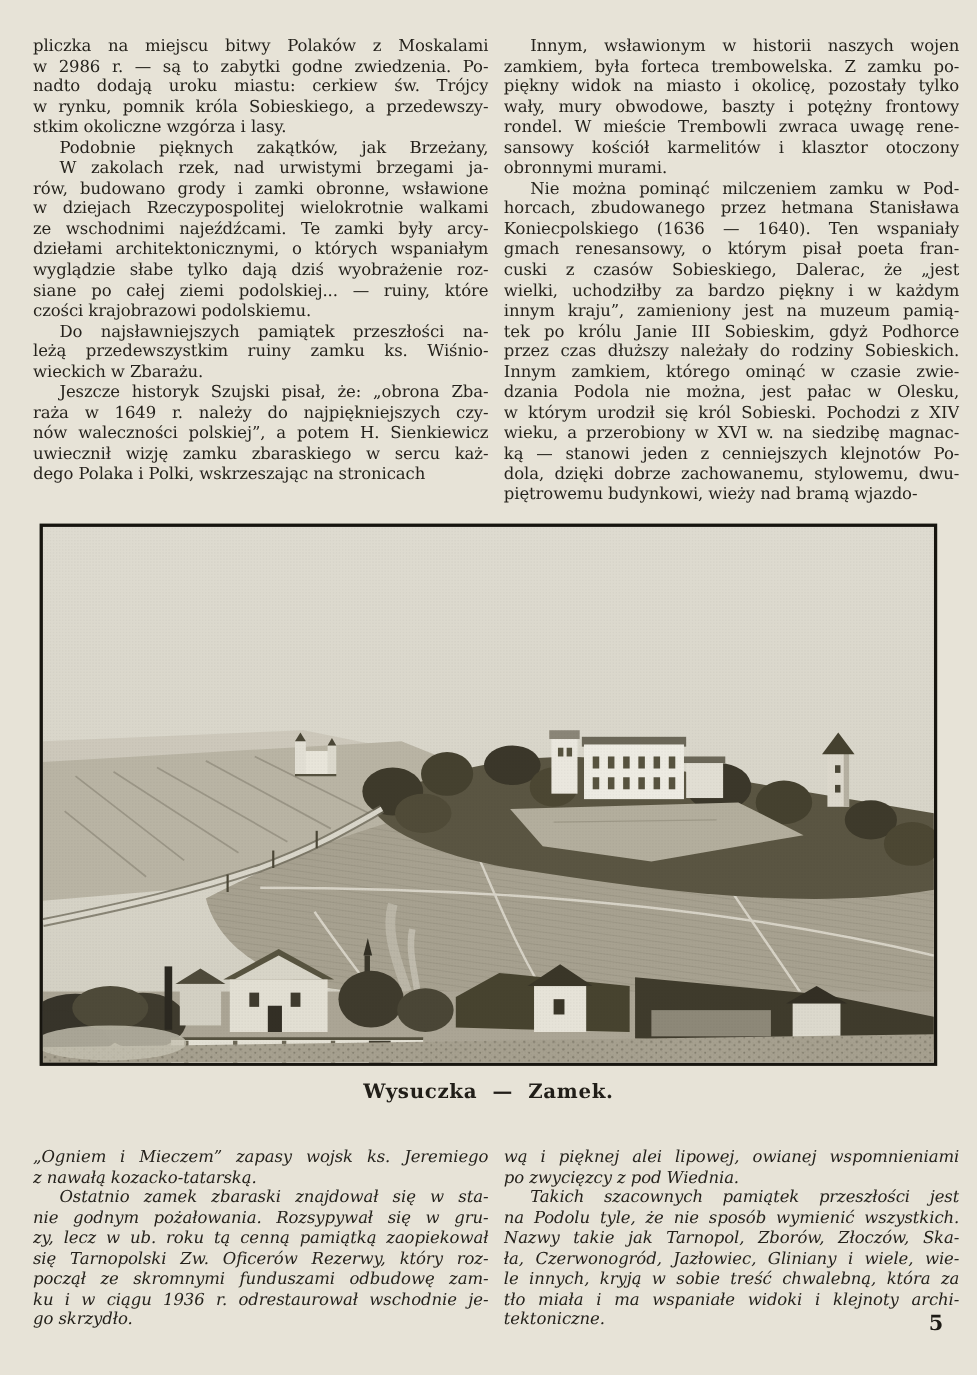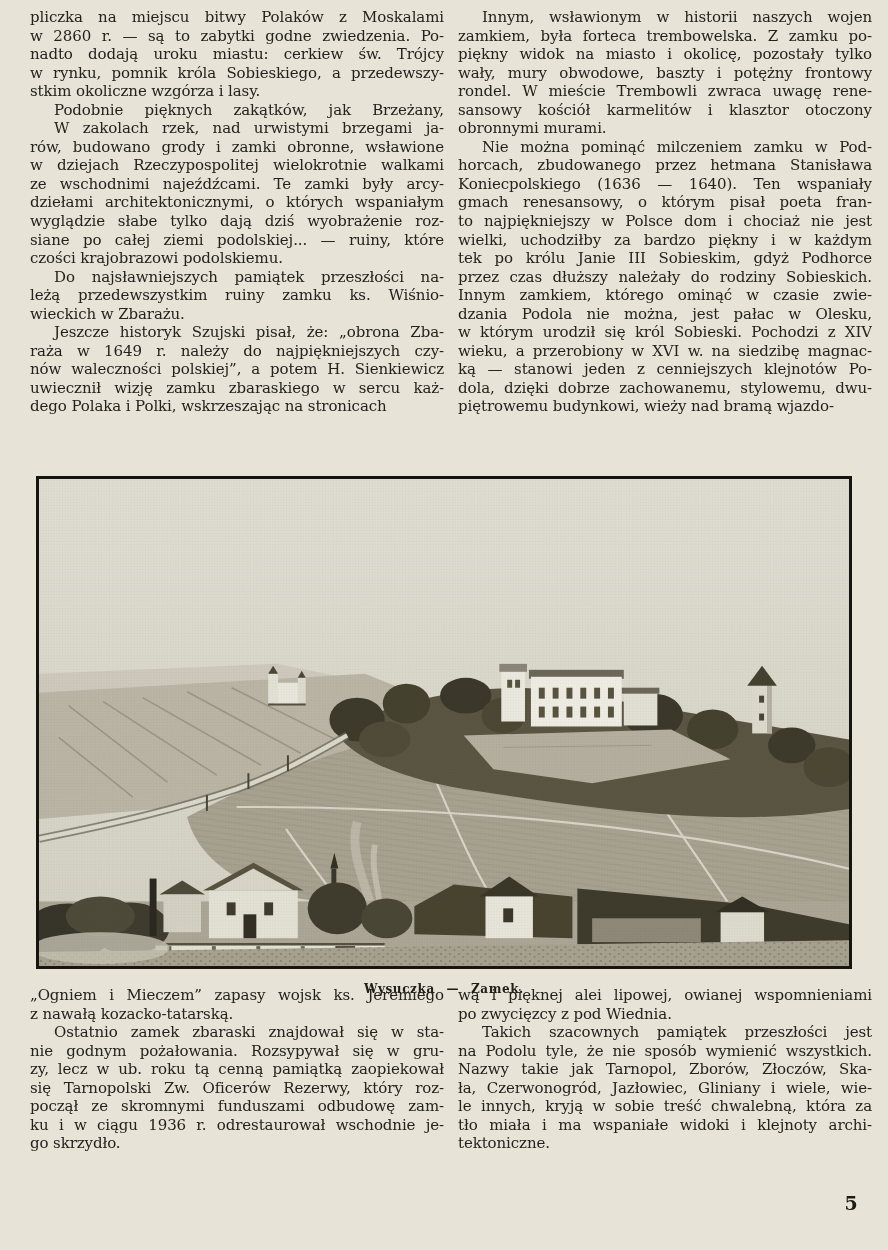--- a/index.html
+++ b/index.html
@@ -4,54 +4,54 @@
 <style>
   html,body{margin:0;padding:0;}
   body{
     width:888px;height:1250px;position:relative;overflow:hidden;
     background:#e7e3d7;color:#24211b;
     font-family:"DejaVu Serif","Liberation Serif",serif;
   }
   .page{position:absolute;inset:0;}
   .cols{position:absolute;left:30px;width:842px;display:flex;gap:14px;}
   .cols.top{top:8px;}
-  .cols.bottom{top:986px;}
-  .col{width:414px;}
+  .cols.bottom{top:1018px;font-style:italic;}
+  .col{width:414px;margin-top:24px;}
   .line{
     font-size:15px;line-height:18.55px;height:18.55px;
     text-align:justify;text-align-last:justify;
     white-space:nowrap;overflow:hidden;
     letter-spacing:-0.1px;color:#25221c;
   }
   .line.last{text-align-last:left;}
   .line.indent{text-indent:24px;}
   .photo-frame{
     position:absolute;left:36px;top:476px;width:816px;height:493px;
     border:3px solid #17150f;background:#d8d5c9;box-sizing:border-box;
   }
   .photo-frame svg{display:block;width:100%;height:100%;}
   .caption{
     position:absolute;left:0;top:982px;width:888px;
-    text-align:center;font-size:12px;font-weight:bold;
+    text-align:center;font-size:18px;font-weight:bold;
     letter-spacing:0.6px;word-spacing:7px;color:#211e18;
   }
   .page-number{
     position:absolute;left:836px;top:1192px;width:30px;
     font-size:19px;font-weight:bold;text-align:center;color:#1d1b15;
   }
 </style>
 </head>
 <body>
 
 <div class="page">
 
   <div class="cols top">
     <div class="col">
         <div class="line">pliczka na miejscu bitwy Polaków z Moskalami</div>
-        <div class="line">w 2860 r. — są to zabytki godne zwiedzenia. Po-</div>
+        <div class="line">w 2986 r. — są to zabytki godne zwiedzenia. Po-</div>
         <div class="line">nadto dodają uroku miastu: cerkiew św. Trójcy</div>
         <div class="line">w rynku, pomnik króla Sobieskiego, a przedewszy-</div>
         <div class="line last">stkim okoliczne wzgórza i lasy.</div>
         <div class="line indent">Podobnie pięknych zakątków, jak Brzeżany,</div>
         <div class="line indent">W zakolach rzek, nad urwistymi brzegami ja-</div>
         <div class="line">rów, budowano grody i zamki obronne, wsławione</div>
         <div class="line">w dziejach Rzeczypospolitej wielokrotnie walkami</div>
         <div class="line">ze wschodnimi najeźdźcami. Te zamki były arcy-</div>
         <div class="line">dziełami architektonicznymi, o których wspaniałym</div>
         <div class="line">wyglądzie słabe tylko dają dziś wyobrażenie roz-</div>
@@ -71,22 +71,23 @@
         <div class="line">zamkiem, była forteca trembowelska. Z zamku po-</div>
         <div class="line">piękny widok na miasto i okolicę, pozostały tylko</div>
         <div class="line">wały, mury obwodowe, baszty i potężny frontowy</div>
         <div class="line">rondel. W mieście Trembowli zwraca uwagę rene-</div>
         <div class="line">sansowy kościół karmelitów i klasztor otoczony</div>
         <div class="line last">obronnymi murami.</div>
         <div class="line indent">Nie można pominąć milczeniem zamku w Pod-</div>
         <div class="line">horcach, zbudowanego przez hetmana Stanisława</div>
         <div class="line">Koniecpolskiego (1636 — 1640). Ten wspaniały</div>
         <div class="line">gmach renesansowy, o którym pisał poeta fran-</div>
-        <div class="line">to najpiękniejszy w Polsce dom i chociaż nie jest</div>
+        <div class="line">cuski z czasów Sobieskiego, Dalerac, że „jest</div>
         <div class="line">wielki, uchodziłby za bardzo piękny i w każdym</div>
+        <div class="line">innym kraju”, zamieniony jest na muzeum pamią-</div>
         <div class="line">tek po królu Janie III Sobieskim, gdyż Podhorce</div>
         <div class="line">przez czas dłuższy należały do rodziny Sobieskich.</div>
         <div class="line">Innym zamkiem, którego ominąć w czasie zwie-</div>
         <div class="line">dzania Podola nie można, jest pałac w Olesku,</div>
         <div class="line">w którym urodził się król Sobieski. Pochodzi z XIV</div>
         <div class="line">wieku, a przerobiony w XVI w. na siedzibę magnac-</div>
         <div class="line">ką — stanowi jeden z cenniejszych klejnotów Po-</div>
         <div class="line">dola, dzięki dobrze zachowanemu, stylowemu, dwu-</div>
         <div class="line last">piętrowemu budynkowi, wieży nad bramą wjazdo-</div>
       </div>

